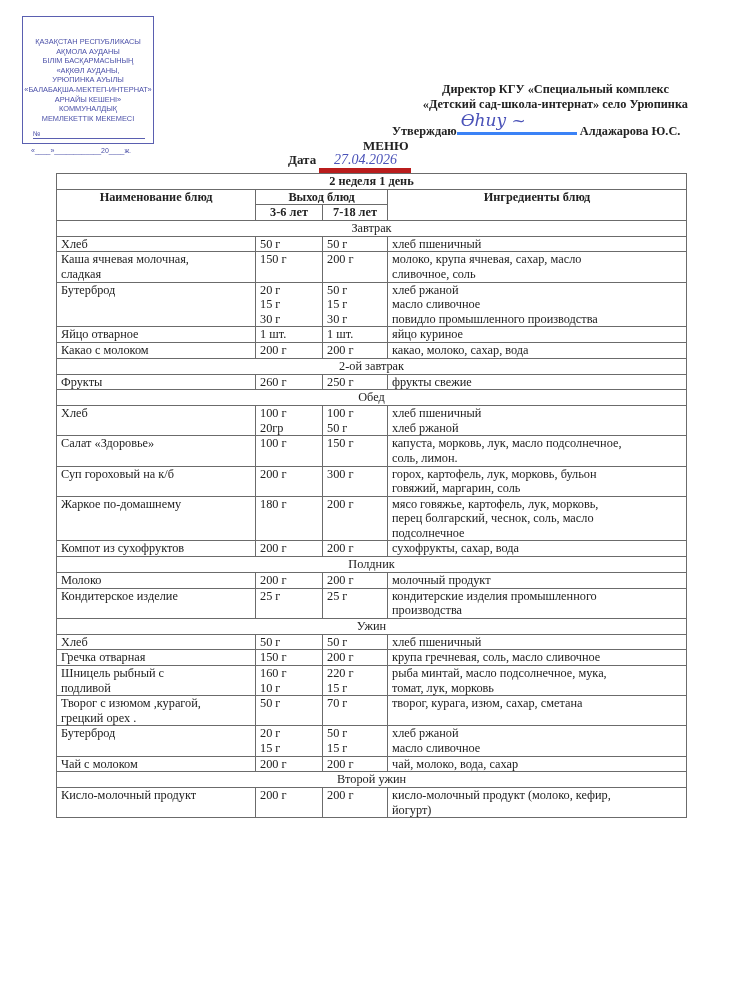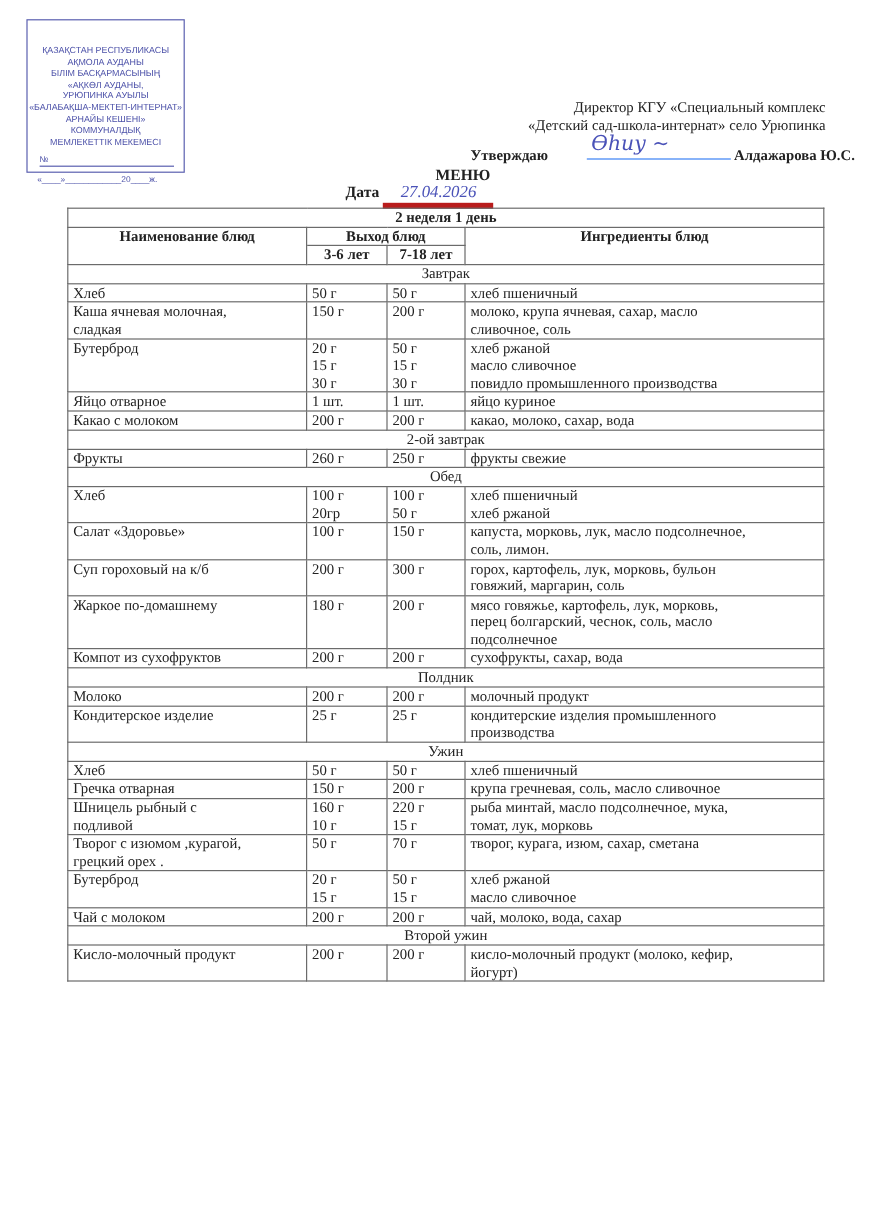--- a/index.html
+++ b/index.html
@@ -4,24 +4,24 @@
 <style>
   html, body { margin: 0; padding: 0; background: #ffffff; }
   body { width: 732px; height: 1008px; position: relative; overflow: hidden;
     font-family: "Liberation Serif", "DejaVu Serif", serif; color: #222; }
   .stamp { position: absolute; left: 22px; top: 16px; width: 132px; height: 128px;
     border: 1.5px solid #5a5fb0; color: #4b50a8; font-family: "Liberation Sans", sans-serif;
     font-size: 7.4px; line-height: 9.6px; text-align: center; padding-top: 20px; box-sizing: border-box; }
   .stamp .ln { white-space: nowrap; }
   .stamp .field { text-align: left; margin: 6px 8px 0 10px; font-size: 7px; border-bottom: 1px solid #5a5fb0; height: 9px; }
   .stamp .date { text-align: left; margin: 7px 8px 0 8px; font-size: 7px; }
-  .approve { position: absolute; right: 44px; top: 82px; text-align: right; font-weight: normal;
+  .approve { position: absolute; right: 44px; top: 82px; text-align: center; font-weight: bold;
     font-size: 12.3px; line-height: 15px; }
   .approve-line { position: absolute; left: 392px; top: 120px; font-weight: bold; font-size: 12.3px; white-space: nowrap; }
-  .approve-line .sig { display: inline-block; width: 120px; border-bottom: 1px solid #3b82f6; position: relative; height: 12px; vertical-align: baseline; margin-left: 32px; }
+  .approve-line .sig { display: inline-block; width: 120px; border-bottom: 3px solid #3b82f6; position: relative; height: 12px; vertical-align: baseline; }
   .approve-line .sig span { position: absolute; left: 4px; top: -10px; color: #4a52b8; font-style: italic; font-size: 17px; font-weight: normal; font-family: "DejaVu Serif", serif; }
   .title { position: absolute; left: 330px; top: 138px; font-weight: bold; font-size: 13px; margin-left: 33px; }
   .date-line { position: absolute; left: 288px; top: 152px; font-weight: bold; font-size: 13px; white-space: nowrap; }
   .date-line .hand { display: inline-block; width: 92px; border-bottom: 5px solid #b91c1c; color: #4a52b8; font-style: italic; font-weight: normal; font-size: 14px; text-align: center; }
   table.menu { position: absolute; left: 56px; top: 173px; width: 631px; border-collapse: collapse; font-size: 12.3px; line-height: 14.6px; }
   table.menu td { border: 1px solid #6b6b6b; padding: 0 4px; vertical-align: top; }
   table.menu .c1 { width: 190px; }
   table.menu .c2 { width: 58px; margin-top: 48px; }
   table.menu .c3 { width: 56px; }
   .hdr { font-weight: bold; text-align: center; }

